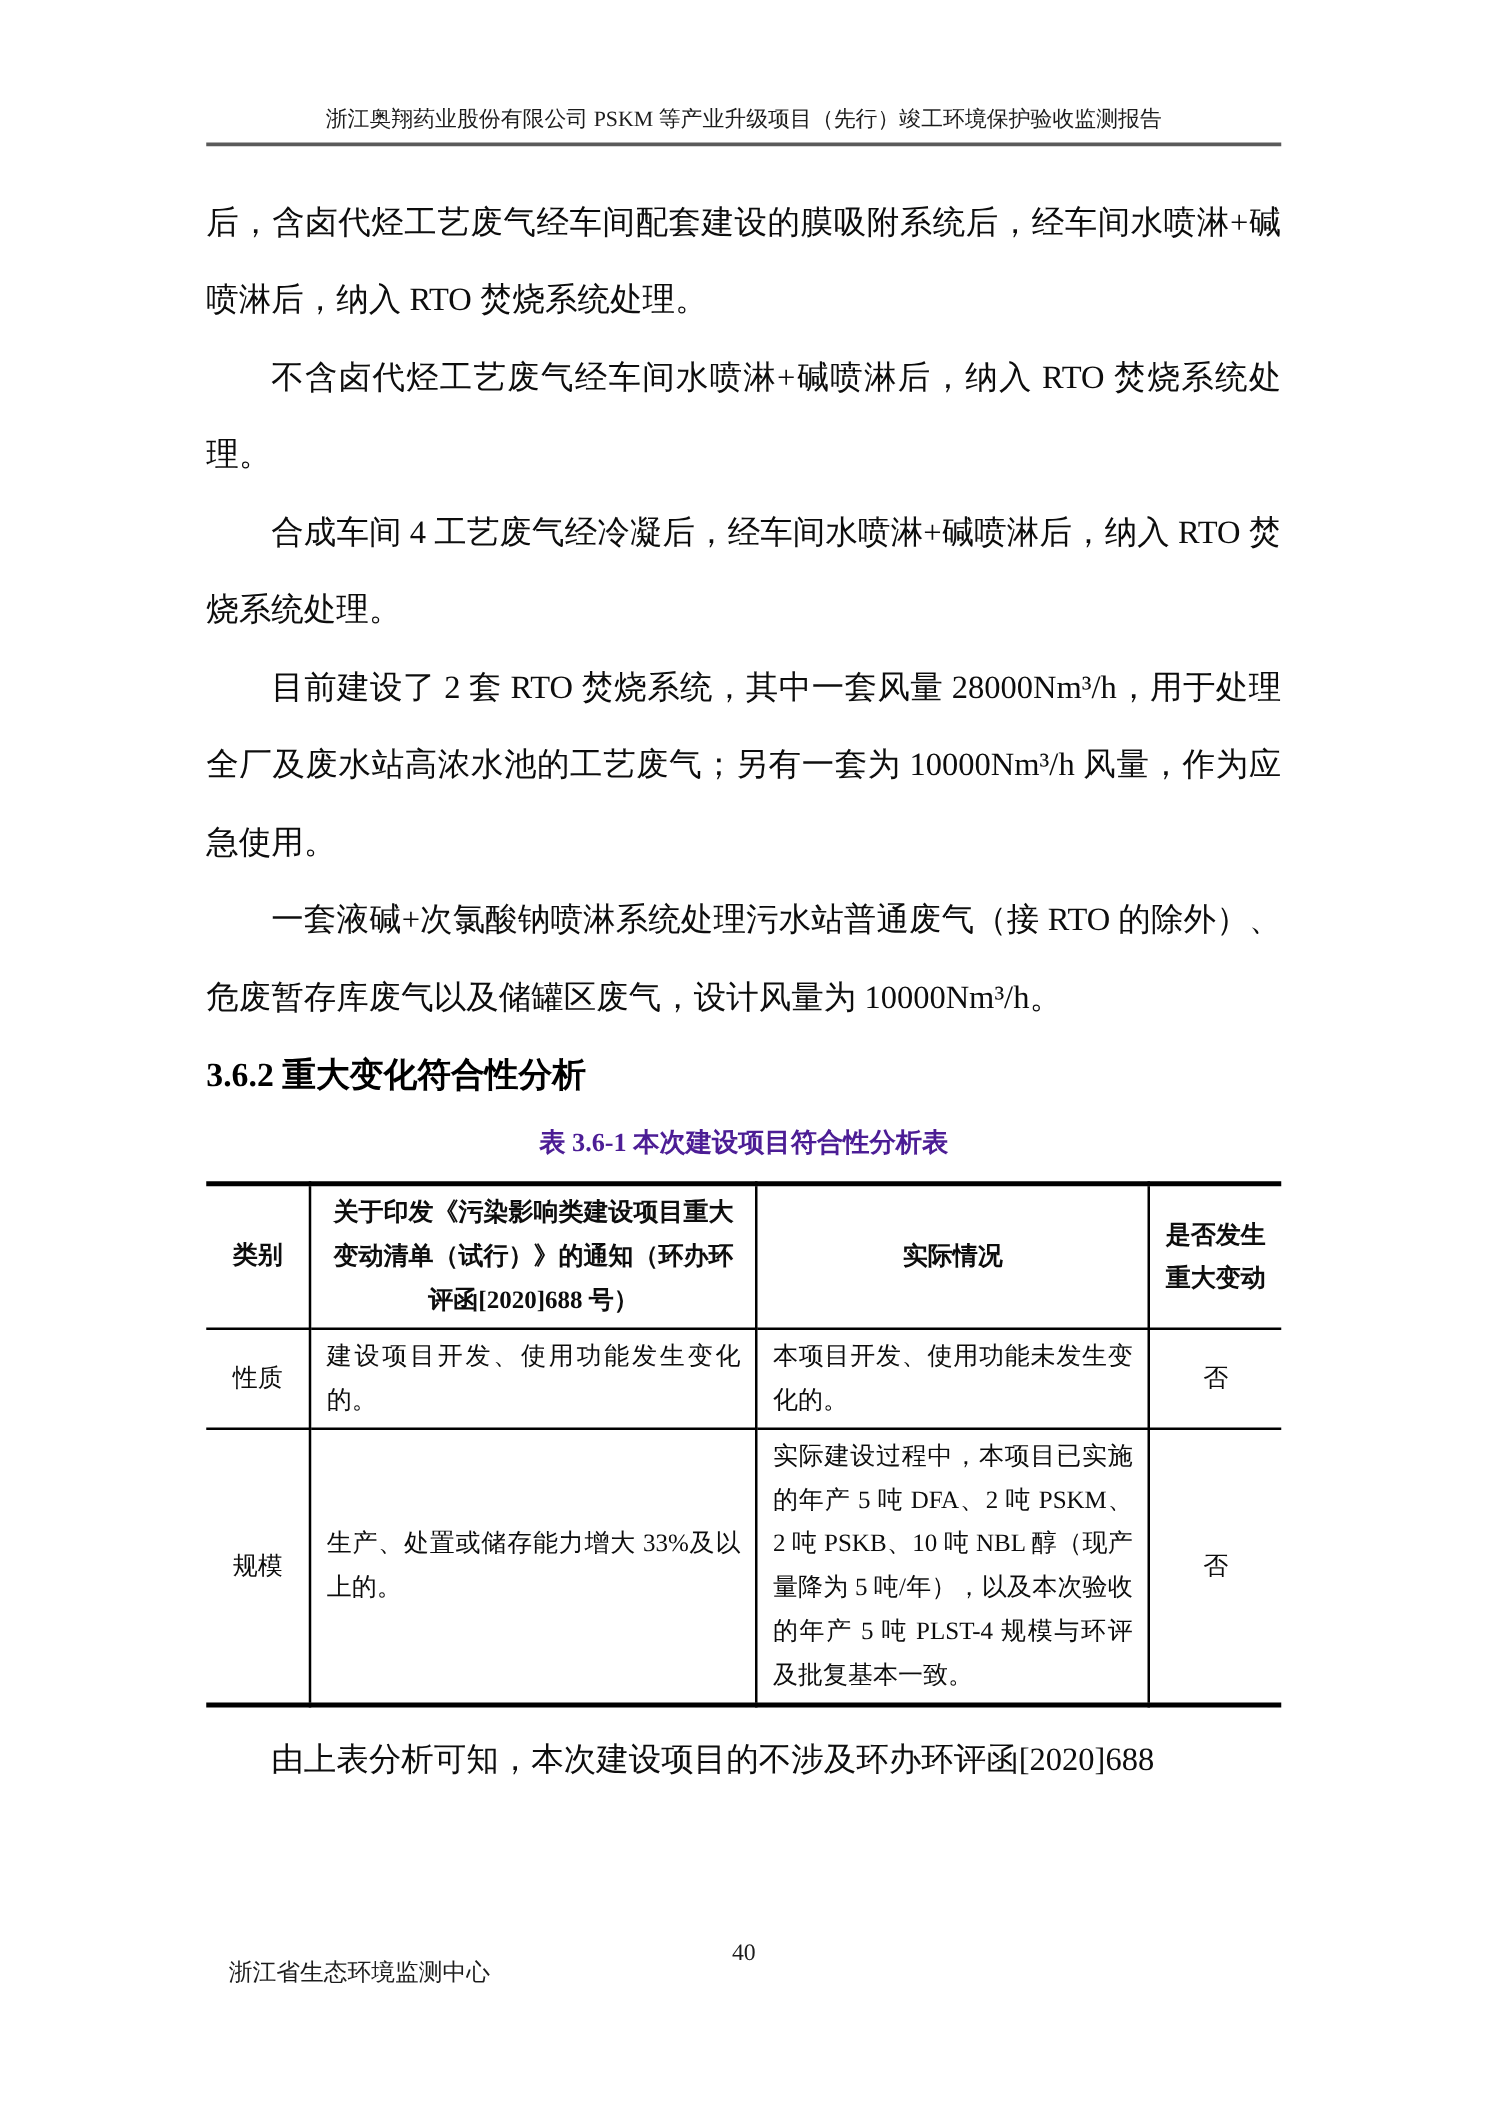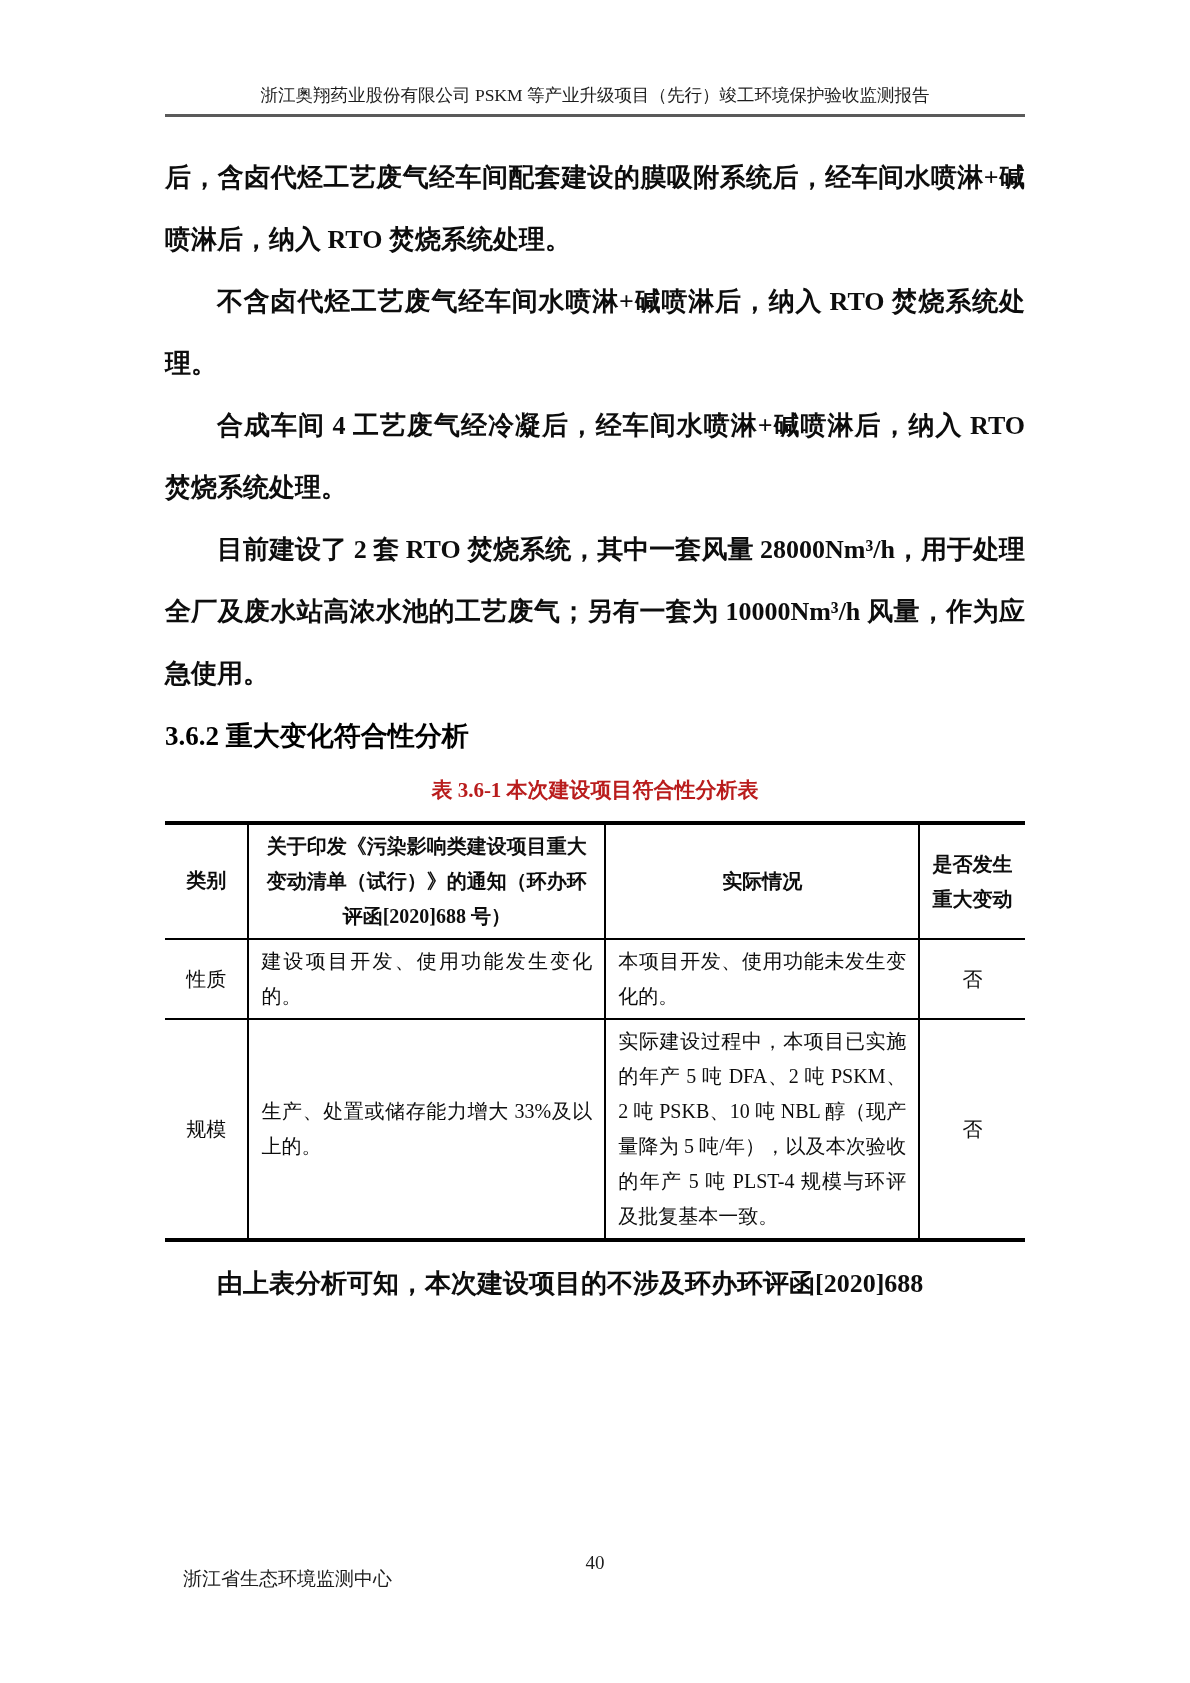--- a/index.html
+++ b/index.html
@@ -33,39 +33,38 @@
   
   .body-text {
     margin-top: 30px;
   }
   .para {
     margin: 0;
     font-size: 26px;
     line-height: 62px;
     text-align: justify;
     color: #0d0d0d;
-    font-weight: bold;
   }
   .indent {
     text-indent: 2em;
   }
   .section-heading {
     margin: 0;
     font-size: 27px;
     font-weight: bold;
     line-height: 62px;
     color: #000000;
   }
   .table-title {
     font-size: 21px;
     font-weight: bold;
     text-align: center;
     line-height: 46px;
     margin: 0 0 8px 0;
-    color: #b91c1c;
+    color: #4c1d95;
   }
   
   table.analysis-table {
     width: 100%;
     border-collapse: collapse;
     border-top: 4px solid #000000;
     border-bottom: 4px solid #000000;
     font-size: 20px;
     color: #0d0d0d;
   }
@@ -137,20 +136,21 @@
     <div class="body-text">
 
       <p class="para">后，含卤代烃工艺废气经车间配套建设的膜吸附系统后，经车间水喷淋+碱喷淋后，纳入 RTO 焚烧系统处理。</p>
 
       <p class="para indent">不含卤代烃工艺废气经车间水喷淋+碱喷淋后，纳入 RTO 焚烧系统处理。</p>
 
       <p class="para indent">合成车间 4 工艺废气经冷凝后，经车间水喷淋+碱喷淋后，纳入 RTO 焚烧系统处理。</p>
 
       <p class="para indent">目前建设了 2 套 RTO 焚烧系统，其中一套风量 28000Nm³/h，用于处理全厂及废水站高浓水池的工艺废气；另有一套为 10000Nm³/h 风量，作为应急使用。</p>
 
+      <p class="para indent">一套液碱+次氯酸钠喷淋系统处理污水站普通废气（接 RTO 的除外）、危废暂存库废气以及储罐区废气，设计风量为 10000Nm³/h。</p>
 
 
       <h2 class="section-heading">3.6.2 重大变化符合性分析</h2>
 
       <div class="table-title">表 3.6-1 本次建设项目符合性分析表</div>
 
       <table class="analysis-table">
         <thead>
           <tr>
             <th class="col-cat">类别</th>

